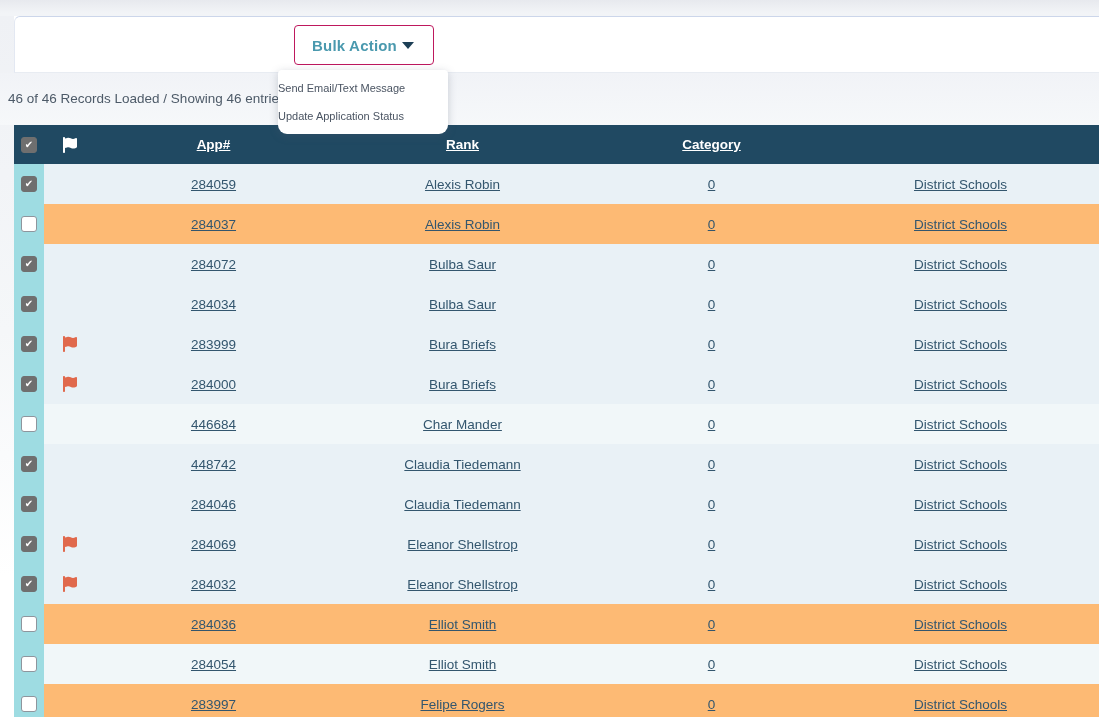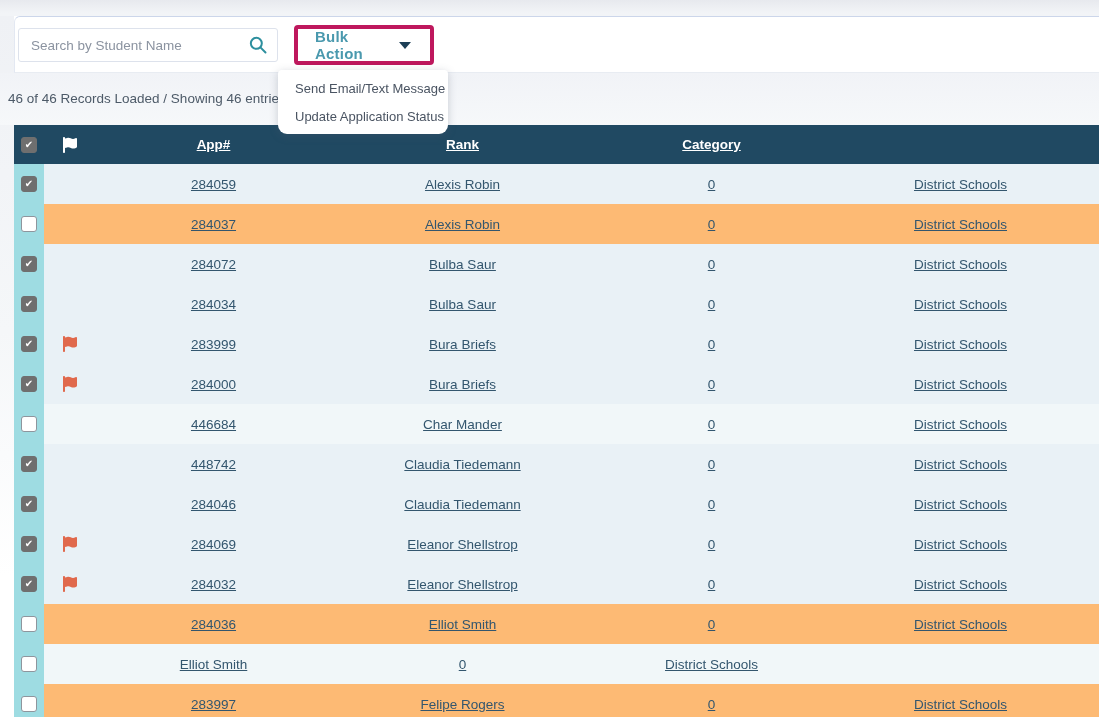--- a/index.html
+++ b/index.html
@@ -19,35 +19,35 @@
     background:linear-gradient(180deg,#f1f3f7 0%,#f6f8fa 100%); }
 
   
   .search-wrap { position:absolute; left:18px; top:28px; width:260px; height:34px; }
   .search-input { width:100%; height:100%; border:1px solid #dde2ec; border-radius:3px;
     padding:0 40px 0 12px; font-family:inherit; font-size:13.5px; color:#3b4a5a; outline:none; background:#fff; }
   .search-input::placeholder { color:#8b93a0; }
   .search-icon { position:absolute; right:10px; top:7px; width:20px; height:20px; cursor:pointer; }
 
   .bulk-btn { position:absolute; left:294px; top:25px; width:140px; height:40px;
-    background:#ffffff; border:4px solid #be185d; border-radius:4px;
+    background:#ffffff; border:1px solid #be185d; border-radius:4px;
     display:flex; align-items:center; justify-content:space-between;
     padding:0 19px 0 17px; cursor:pointer; }
   .bulk-label { font-size:15px; font-weight:bold; color:#4a99ae; letter-spacing:.2px; }
   .caret-down { width:0; height:0; border-left:6px solid transparent; border-right:6px solid transparent;
     border-top:7px solid #1d3f56; }
 
   .status-line { position:absolute; left:8px; top:91px; font-size:13.5px; color:#4d5a68; }
 
   
   .dropdown { position:absolute; left:278px; top:70px; width:170px; height:64px;
     background:#ffffff; border-radius:4px 4px 9px 9px;
     box-shadow:0 2px 8px rgba(80,90,110,0.28); z-index:20; padding:4px 0; }
-  .dd-item { height:28px; display:flex; align-items:center; padding-left:17px;
-    font-size:13px; color:#4a5462; cursor:pointer; white-space:nowrap; }
+  .dd-item { height:28px; display:flex; align-items:center; 
+    font-size:11px; color:#4a5462; cursor:pointer; white-space:nowrap; }
 
   
   .table { position:absolute; left:14px; top:125px; width:1085px; }
   .thead { display:flex; height:39px; background:#204962; align-items:stretch; }
   .thead .cell { color:#ffffff; font-weight:bold; font-size:13.5px; }
   .trow { display:flex; height:40px; align-items:stretch; background:#fdba74; }
   .trow.selected { background:#e9f1f6; }
   .trow.stripe { background:#f1f7f9; }
   .cell { display:flex; align-items:center; }
   .c-check { width:30px; justify-content:center; }
@@ -71,27 +71,20 @@
 </head>
 <body>
 
 <div id="app">
 
   <div class="top-strip"></div>
   <div class="left-margin"></div>
   <div class="toolbar-band"></div>
   <div class="status-band"></div>
 
-  <div class="search-wrap">
-    <input class="search-input" type="text" placeholder="Search by Student Name" style="">
-    <svg class="search-icon" viewBox="0 0 24 24" fill="none" stroke="#2d8f9e" stroke-width="2.4" stroke-linecap="round">
-      <circle cx="10" cy="10" r="6.6"></circle>
-      <line x1="15.2" y1="15.2" x2="21" y2="21"></line>
-    </svg>
-  </div>
 
   <div class="bulk-btn">
     <span class="bulk-label">Bulk Action</span>
     <span class="caret-down"></span>
   </div>
 
   <div class="status-line">46 of 46 Records Loaded / Showing 46 entries / 4</div>
 
   <div class="table">
     <div class="thead">
@@ -319,20 +312,21 @@
     <div class="cell c-check">
       <div class="cb unchecked">
         
       </div>
     </div>
     <div class="cell c-flag">
       <svg class="flag hidden" viewBox="0 0 448 512" fill="currentColor">
         <path d="M64 32C64 14.3 49.7 0 32 0S0 14.3 0 32V64 368 480c0 17.7 14.3 32 32 32s32-14.3 32-32V352l64.3-16.1c41.1-10.3 84.6-5.5 122.5 13.4c44.2 22.1 95.5 24.8 141.7 7.4l34.7-13c12.5-4.7 20.8-16.6 20.8-30V66.1c0-23-24.2-38-44.8-27.7l-9.6 4.8c-46.3 23.2-100.8 23.2-147.1 0c-35.1-17.6-75.4-22-113.5-12.5L64 48V32z"></path>
       </svg>
     </div>
+    <div class="cell c-app">284054</div>
     <div class="cell c-name">Elliot Smith</div>
     <div class="cell c-rank">0</div>
     <div class="cell c-cat">District Schools</div>
     <div class="cell c-fill"></div>
   </div>
         <div class="trow plain">
     <div class="cell c-check">
       <div class="cb unchecked">
         
       </div>

